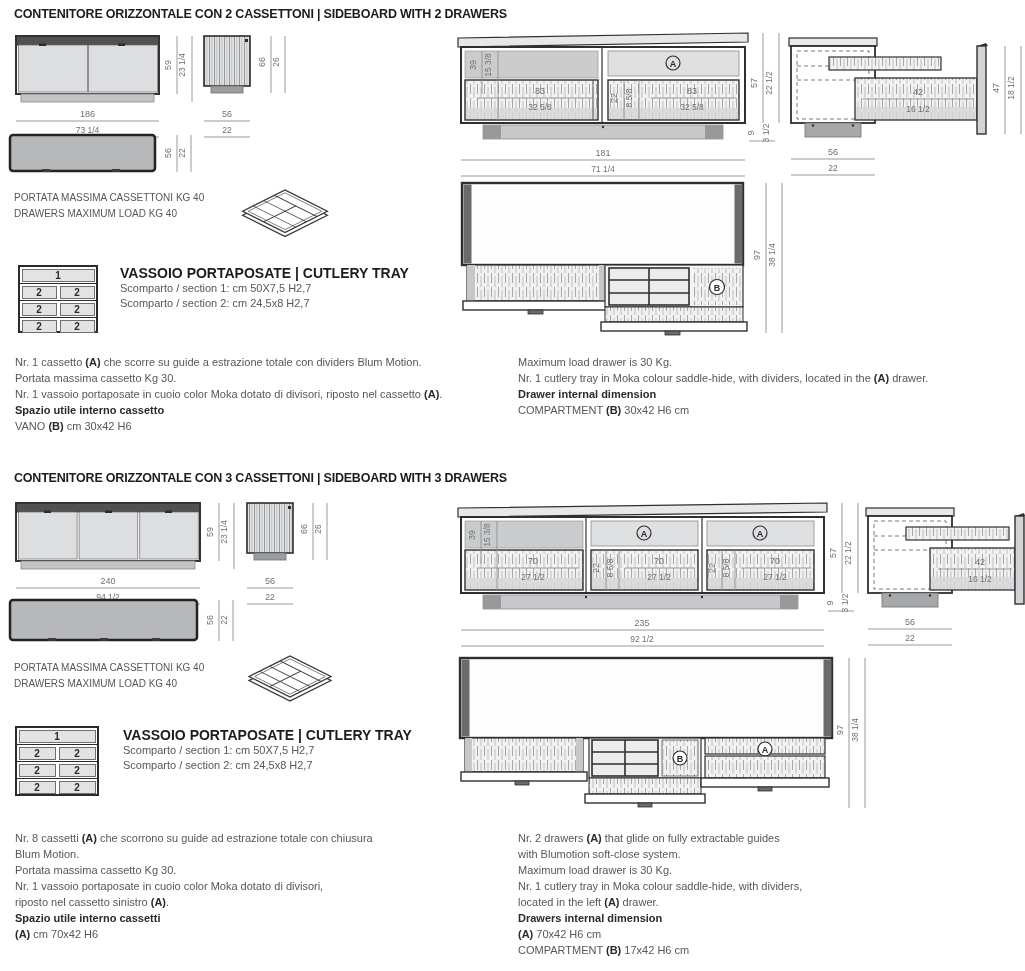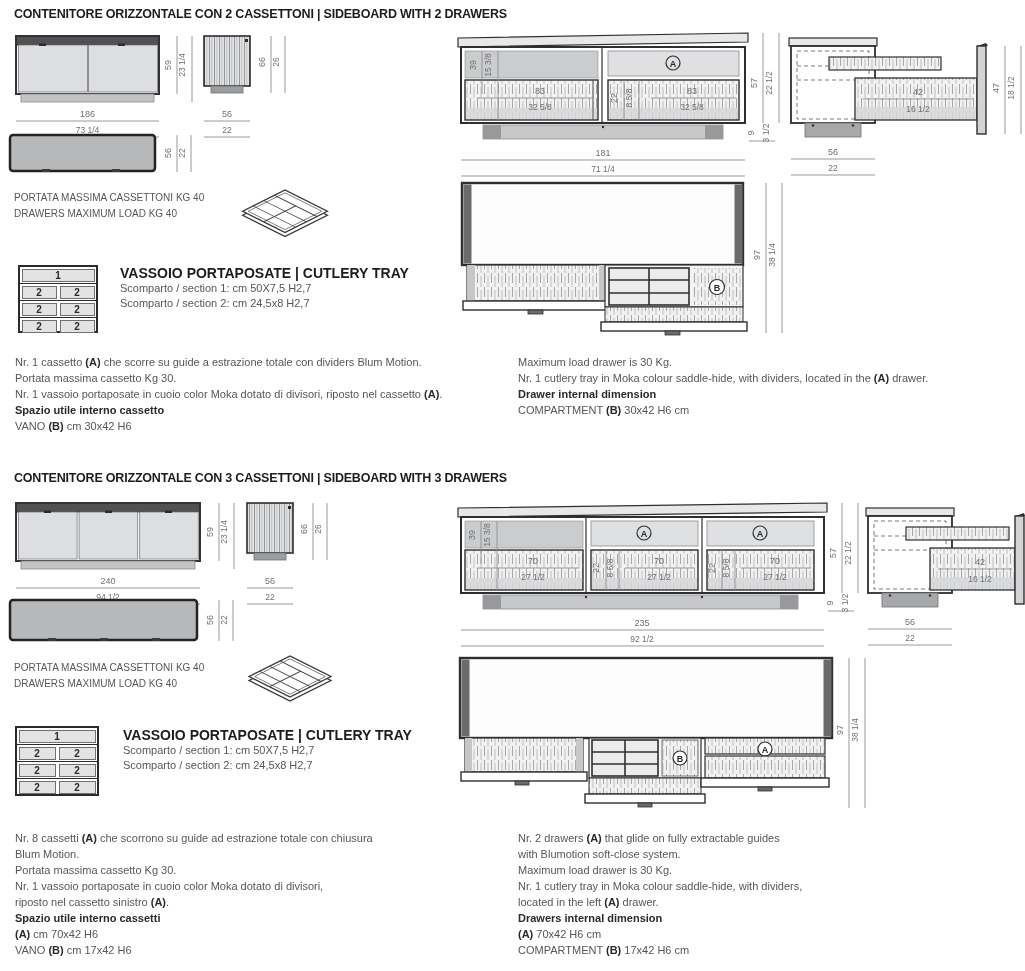--- a/index.html
+++ b/index.html
@@ -471,21 +471,20 @@
   </svg>
 
   <div class="abs notes" style="left:15px;top:830px">
       <div><span>Nr. 8 cassetti </span><span class="b">(A)</span><span> che scorrono su guide ad estrazione totale con chiusura</span></div>
       <div><span>Blum Motion.</span></div>
       <div><span>Portata massima cassetto Kg 30.</span></div>
       <div><span>Nr. 1 vassoio portaposate in cuoio color Moka dotato di divisori,</span></div>
       <div><span>riposto nel cassetto sinistro </span><span class="b">(A)</span><span>.</span></div>
       <div><span class="b">Spazio utile interno cassetti</span></div>
       <div><span class="b">(A)</span><span> cm 70x42 H6</span></div>
-      <div><span>VANO </span><span class="b">(B)</span><span> cm 17x42 H6</span></div>
     </div>
   <div class="abs notes" style="left:518px;top:830px">
       <div><span>Nr. 2 drawers </span><span class="b">(A)</span><span> that glide on fully extractable guides</span></div>
       <div><span>with Blumotion soft-close system.</span></div>
       <div><span>Maximum load drawer is 30 Kg.</span></div>
       <div><span>Nr. 1 cutlery tray in Moka colour saddle-hide, with dividers,</span></div>
       <div><span>located in the left </span><span class="b">(A)</span><span> drawer.</span></div>
       <div><span class="b">Drawers internal dimension</span></div>
       <div><span class="b">(A)</span><span> 70x42 H6 cm</span></div>
       <div><span>COMPARTMENT </span><span class="b">(B)</span><span> 17x42 H6 cm</span></div>

